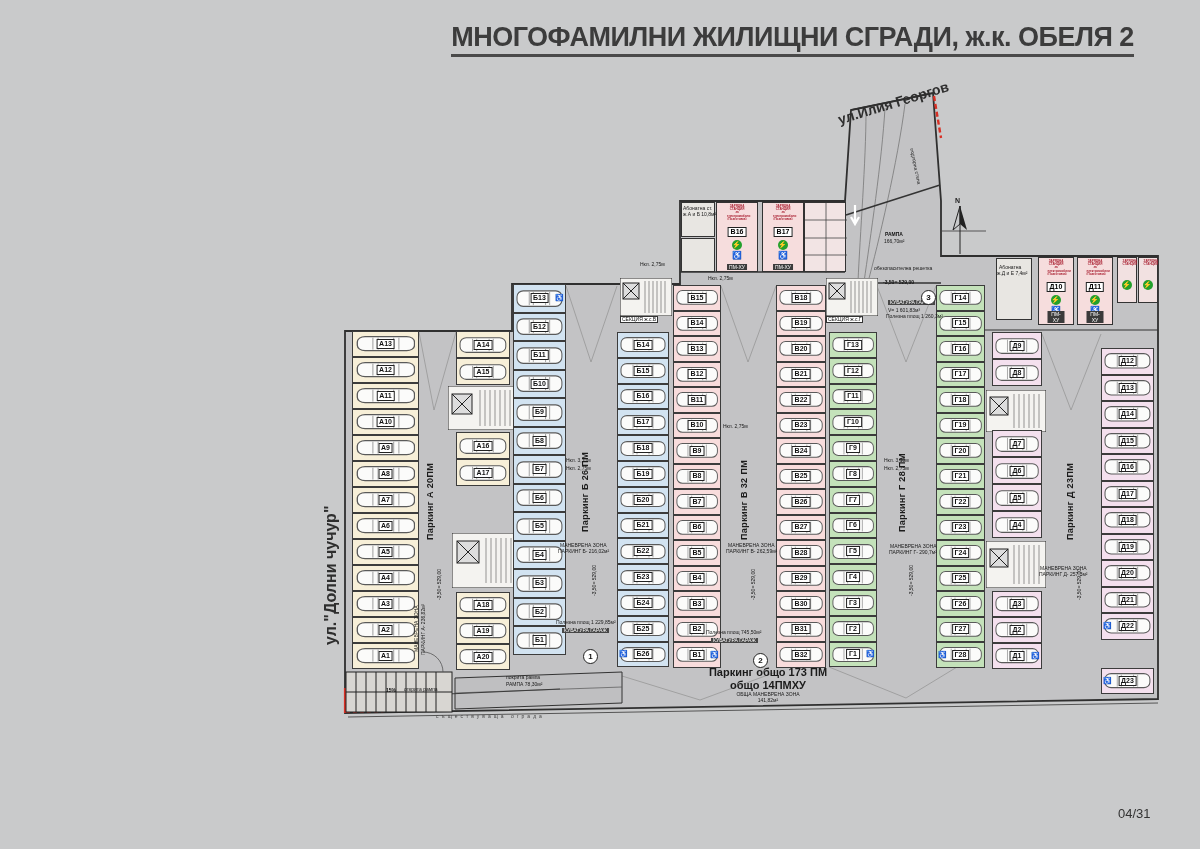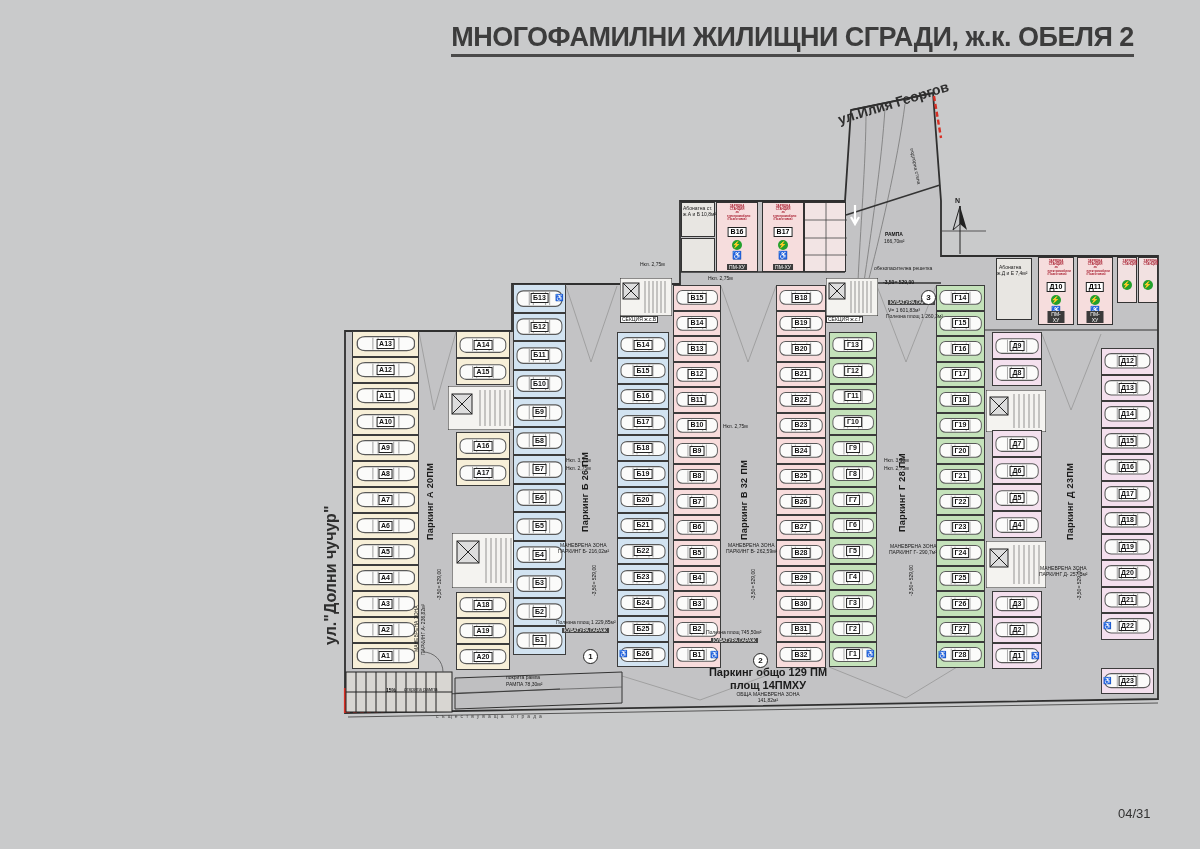--- a/index.html
+++ b/index.html
@@ -1159,21 +1159,21 @@
       <span class="t db" style="left: 883px; top: 280px;">-3,50= 529,00</span>
       <span class="t kb" style="left: 888px; top: 300px;">КУБАТУРА ГАРАЖ</span>
       <span class="t d" style="left: 888px; top: 308px;">V= 1 601,83м³</span>
       <span class="t d" style="left: 886px; top: 314px;">Полезна площ 1 260,3м²</span>
       <div class="circ" style="left: 583px; top: 649px;">1</div>
       <div class="circ" style="left: 753px; top: 653px;">2</div>
       <div class="circ" style="left: 921px; top: 290px;">3</div>
     </div>
 
   <div class="tot">
-    <div class="b">Паркинг общо 129 ПМ</div>
-    <div class="b">площ 14ПМХУ</div>
+    <div class="b">Паркинг общо 173 ПМ</div>
+    <div class="b">общо 14ПМХУ</div>
     <div class="s">ОБЩА МАНЕВРЕНА ЗОНА</div>
     <div class="s">141,82м²</div>
   </div>
 
   <div class="sheet">04/31</div>
 
 </div>
 
 </body></html>

